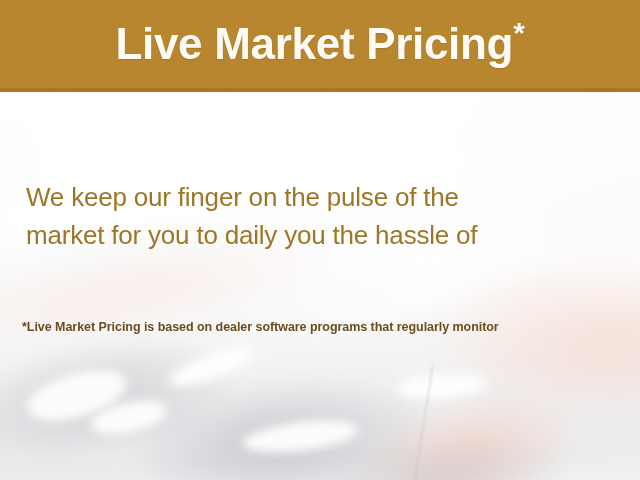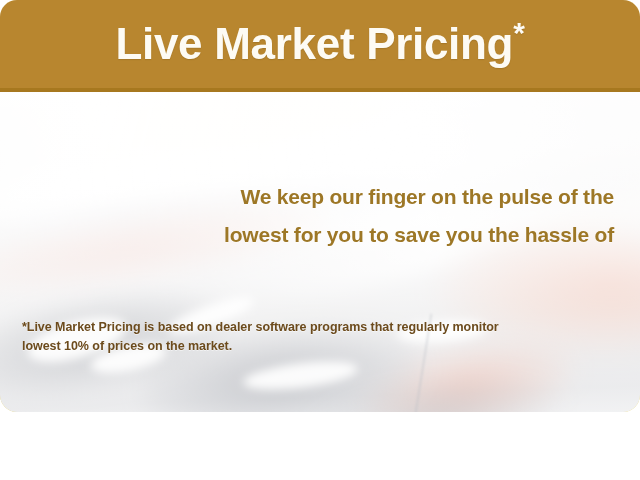--- a/index.html
+++ b/index.html
@@ -7,24 +7,23 @@
     padding: 0;
     background: #ffffff;
   }
   body {
     font-family: "Liberation Sans", sans-serif;
   }
 
   #slide {
     position: relative;
     width: 640px;
-    height: 412px;
+    height: 480px;
     overflow: hidden;
     background: #fde047;
-    border-radius: 17px;
   }
 
   
   .bg-layer {
     position: absolute;
     inset: 0;
     overflow: hidden;
   }
   .bg-base {
     position: absolute;
@@ -262,24 +261,24 @@
     line-height: 0;
   }
 
   
   .headline {
     position: absolute;
     left: 0;
     top: 178px;
     width: 100%;
     z-index: 4;
-    text-align: right;
+    text-align: left;
     color: #9d7726;
-    font-size: 21px;
-    font-weight: bold;
+    font-size: 26px;
+    font-weight: normal;
     line-height: 38px;
     letter-spacing: -0.2px;
     padding: 0 26px;
     box-sizing: border-box;
     text-shadow: 0 1px 0 rgba(255,255,255,0.45);
   }
   .headline-line { display: block; }
 
   
   .disclaimer {
@@ -325,21 +324,20 @@
     <div class="hairline"></div>
     <div class="bg-haze"></div>
   </div>
 
   <div class="header-band">
     <h1 class="header-title"><span>Live Market Pricing</span><span class="asterisk">*</span></h1>
   </div>
 
   <div class="headline">
     <span class="headline-line">We keep our finger on the pulse of the</span>
-    <span class="headline-line">lowest for you to save you the hassle of</span>
+    <span class="headline-line">market for you to daily you the hassle of</span>
   </div>
 
   <div class="disclaimer">
     <span class="disclaimer-line">*Live Market Pricing is based on dealer software programs that regularly monitor</span>
-    <span class="disclaimer-line">lowest 10% of prices on the market.</span>
   </div>
 
 </div>
 
 </body></html>

